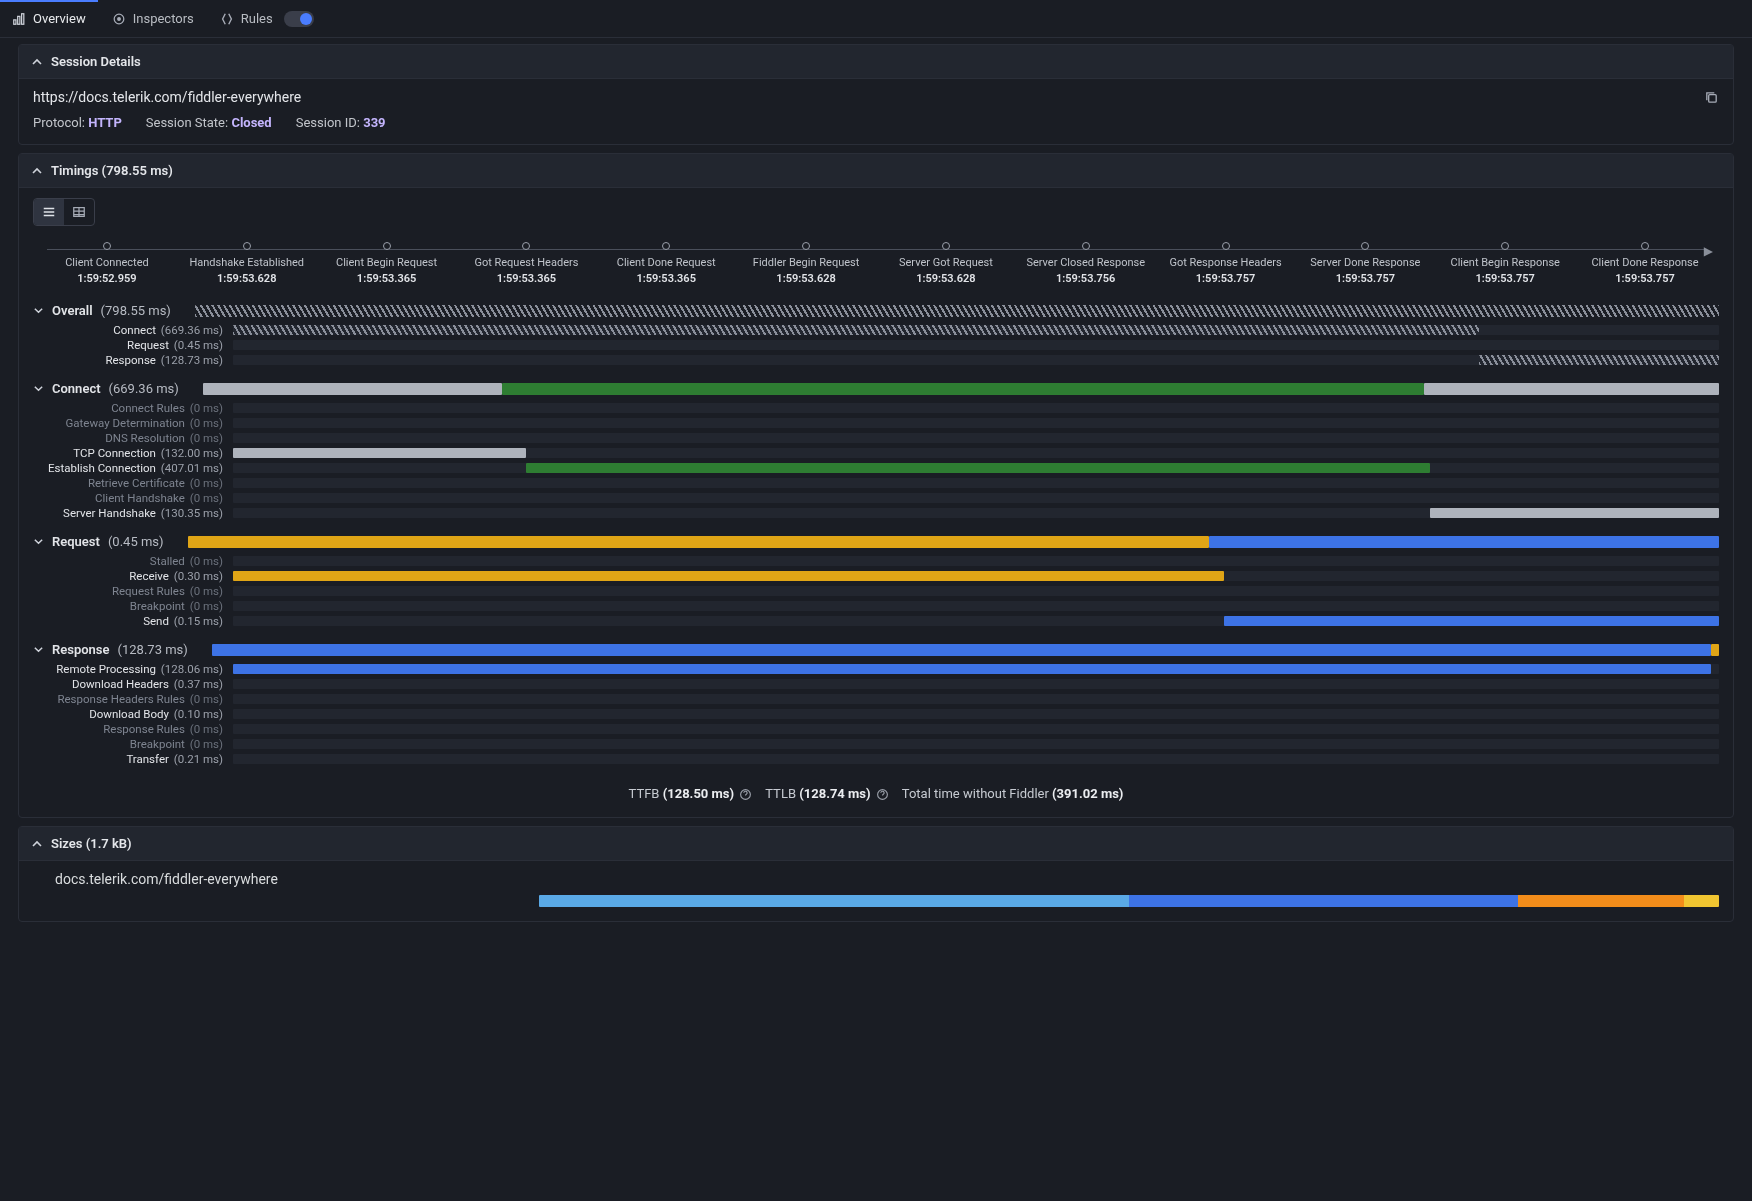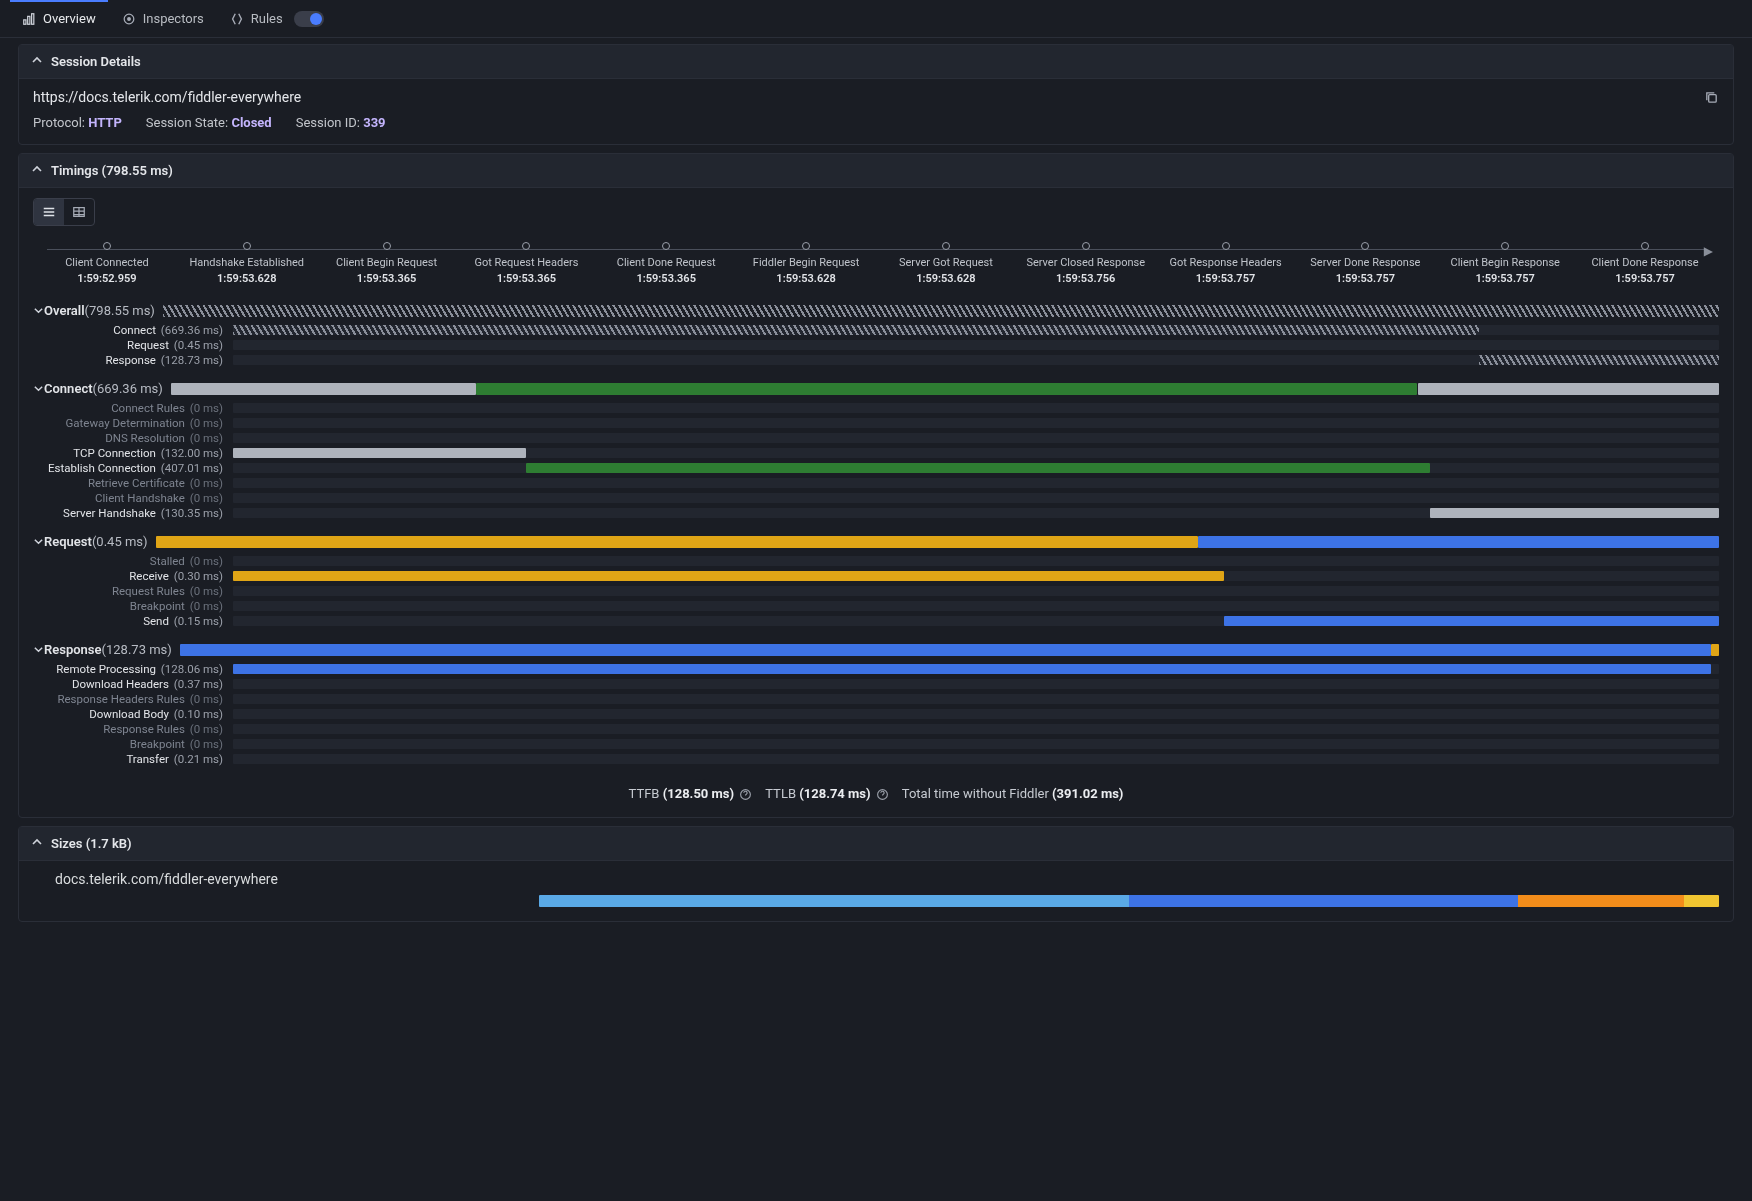--- a/index.html
+++ b/index.html
@@ -1,32 +1,32 @@
 <!DOCTYPE html>
 <html><head>
 <meta charset="utf-8">
 <style>
 * { box-sizing: border-box; margin: 0; padding: 0; }
 html, body { width: 100%; height: 100%; background: #1a1d24; color: #d4d6d9; font-family: -apple-system, "Segoe UI", Roboto, Arial, sans-serif; font-size: 13px; overflow: hidden; }
 .app { display: flex; flex-direction: column; width: 100%; height: 100%; }
 
 
-.tabs { display: flex; align-items: center; border-bottom: 1px solid #2a2e38; padding: 0 10px; height: 38px; gap: 2px; }
+.tabs { display: flex; align-items: center; border-bottom: 1px solid #2a2e38; padding: 0 0; height: 38px; gap: 2px; }
 .tab { display: flex; align-items: center; gap: 7px; padding: 0 12px; height: 38px; color: #b8bcc2; cursor: pointer; position: relative; }
 .tab.active { color: #e8eaed; }
 .tab.active::before { content: ""; position: absolute; top: 0; left: 0; right: 0; height: 2px; background: #4a7dff; }
 .tab.active::after { content: ""; position: absolute; bottom: -1px; left: 0; right: 0; height: 1px; background: #1a1d24; }
 .tab-icon { display: inline-flex; }
 .toggle { width: 30px; height: 16px; border-radius: 10px; background: #3a3e4a; position: relative; margin-left: 4px; }
 .toggle::after { content: ""; position: absolute; width: 12px; height: 12px; border-radius: 50%; background: #4a7dff; top: 2px; right: 2px; }
 
 .content { flex: 1; overflow-y: auto; padding: 6px 18px 0 18px; }
 
 .panel { border: 1px solid #2a2e38; border-radius: 4px; margin-bottom: 8px; background: #1a1d24; }
-.panel-header { display: flex; gap: 8px; padding: 9px 12px; background: #22262f; font-weight: 600; color: #e4e6ea; border-bottom: 1px solid #2a2e38; }
+.panel-header { display: flex; align-items: center; gap: 8px; padding: 9px 12px; background: #22262f; font-weight: 600; color: #e4e6ea; border-bottom: 1px solid #2a2e38; }
 .chev { display: inline-flex; transform: rotate(0deg); }
 .panel-body { padding: 10px 14px 14px 14px; }
 
 .url-row { display: flex; align-items: center; justify-content: space-between; margin-bottom: 10px; }
 .url { color: #e4e6ea; font-size: 14px; }
 .meta-row { display: flex; gap: 24px; flex-wrap: wrap; color: #c2c5cb; }
 .meta-row b { color: #c4b5fd; font-weight: 700; }
 
 .view-toggle { display: inline-flex; border: 1px solid #3a3e4a; border-radius: 4px; overflow: hidden; margin-bottom: 10px; }
 .view-btn { width: 30px; height: 26px; display: inline-flex; align-items: center; justify-content: center; cursor: pointer; }
@@ -35,21 +35,21 @@
 .timeline { position: relative; margin: 6px 4px 18px 4px; }
 .timeline-line { position: absolute; left: 10px; right: 10px; top: 7px; height: 1px; background: #4a4f5b; }
 .timeline-arrow { position: absolute; right: 2px; top: 2px; color: #8a8f9a; font-size: 12px; }
 .milestones { display: flex; justify-content: space-between; position: relative; }
 .ms { flex: 1; display: flex; flex-direction: column; align-items: center; text-align: center; min-width: 0; }
 .ms-dot { width: 8px; height: 8px; border-radius: 50%; border: 1px solid #9aa0ab; background: #1a1d24; margin-bottom: 6px; z-index: 1; }
 .ms-label { color: #bfc3ca; font-size: 11px; line-height: 1.3; margin-bottom: 2px; white-space: normal; }
 .ms-time { color: #e2e4e8; font-size: 11px; font-weight: 600; }
 
 .tgroup { margin-bottom: 14px; }
-.tgroup-head { display: flex; align-items: center; margin-bottom: 4px; font-weight: 600; color: #e2e4e8; }
+.tgroup-head { display: flex; align-items: center; gap: 8px; margin-bottom: 4px; font-weight: 600; color: #e2e4e8; }
 .tgroup-head .dur { color: #b7bbc3; font-weight: 400; }
 .trow { display: flex; align-items: center; height: 15px; }
 .tlabel { flex: 0 0 200px; text-align: right; padding-right: 10px; white-space: nowrap; font-size: 11.5px; }
 .tlabel .lname { color: #e2e4e8; }
 .tlabel.dim .lname { color: #7e8490; }
 .tlabel .ldur { color: #9ba0aa; margin-left: 2px; }
 .tlabel.dim .ldur { color: #6a707b; }
 .tbar-wrap { flex: 1; position: relative; height: 10px; }
 .tbar-bg { position: absolute; left:0; right:0; top:0; bottom:0; background: #22262f; border-radius: 1px; }
 .tbar { position: absolute; top: 0; bottom: 0; border-radius: 1px; }

